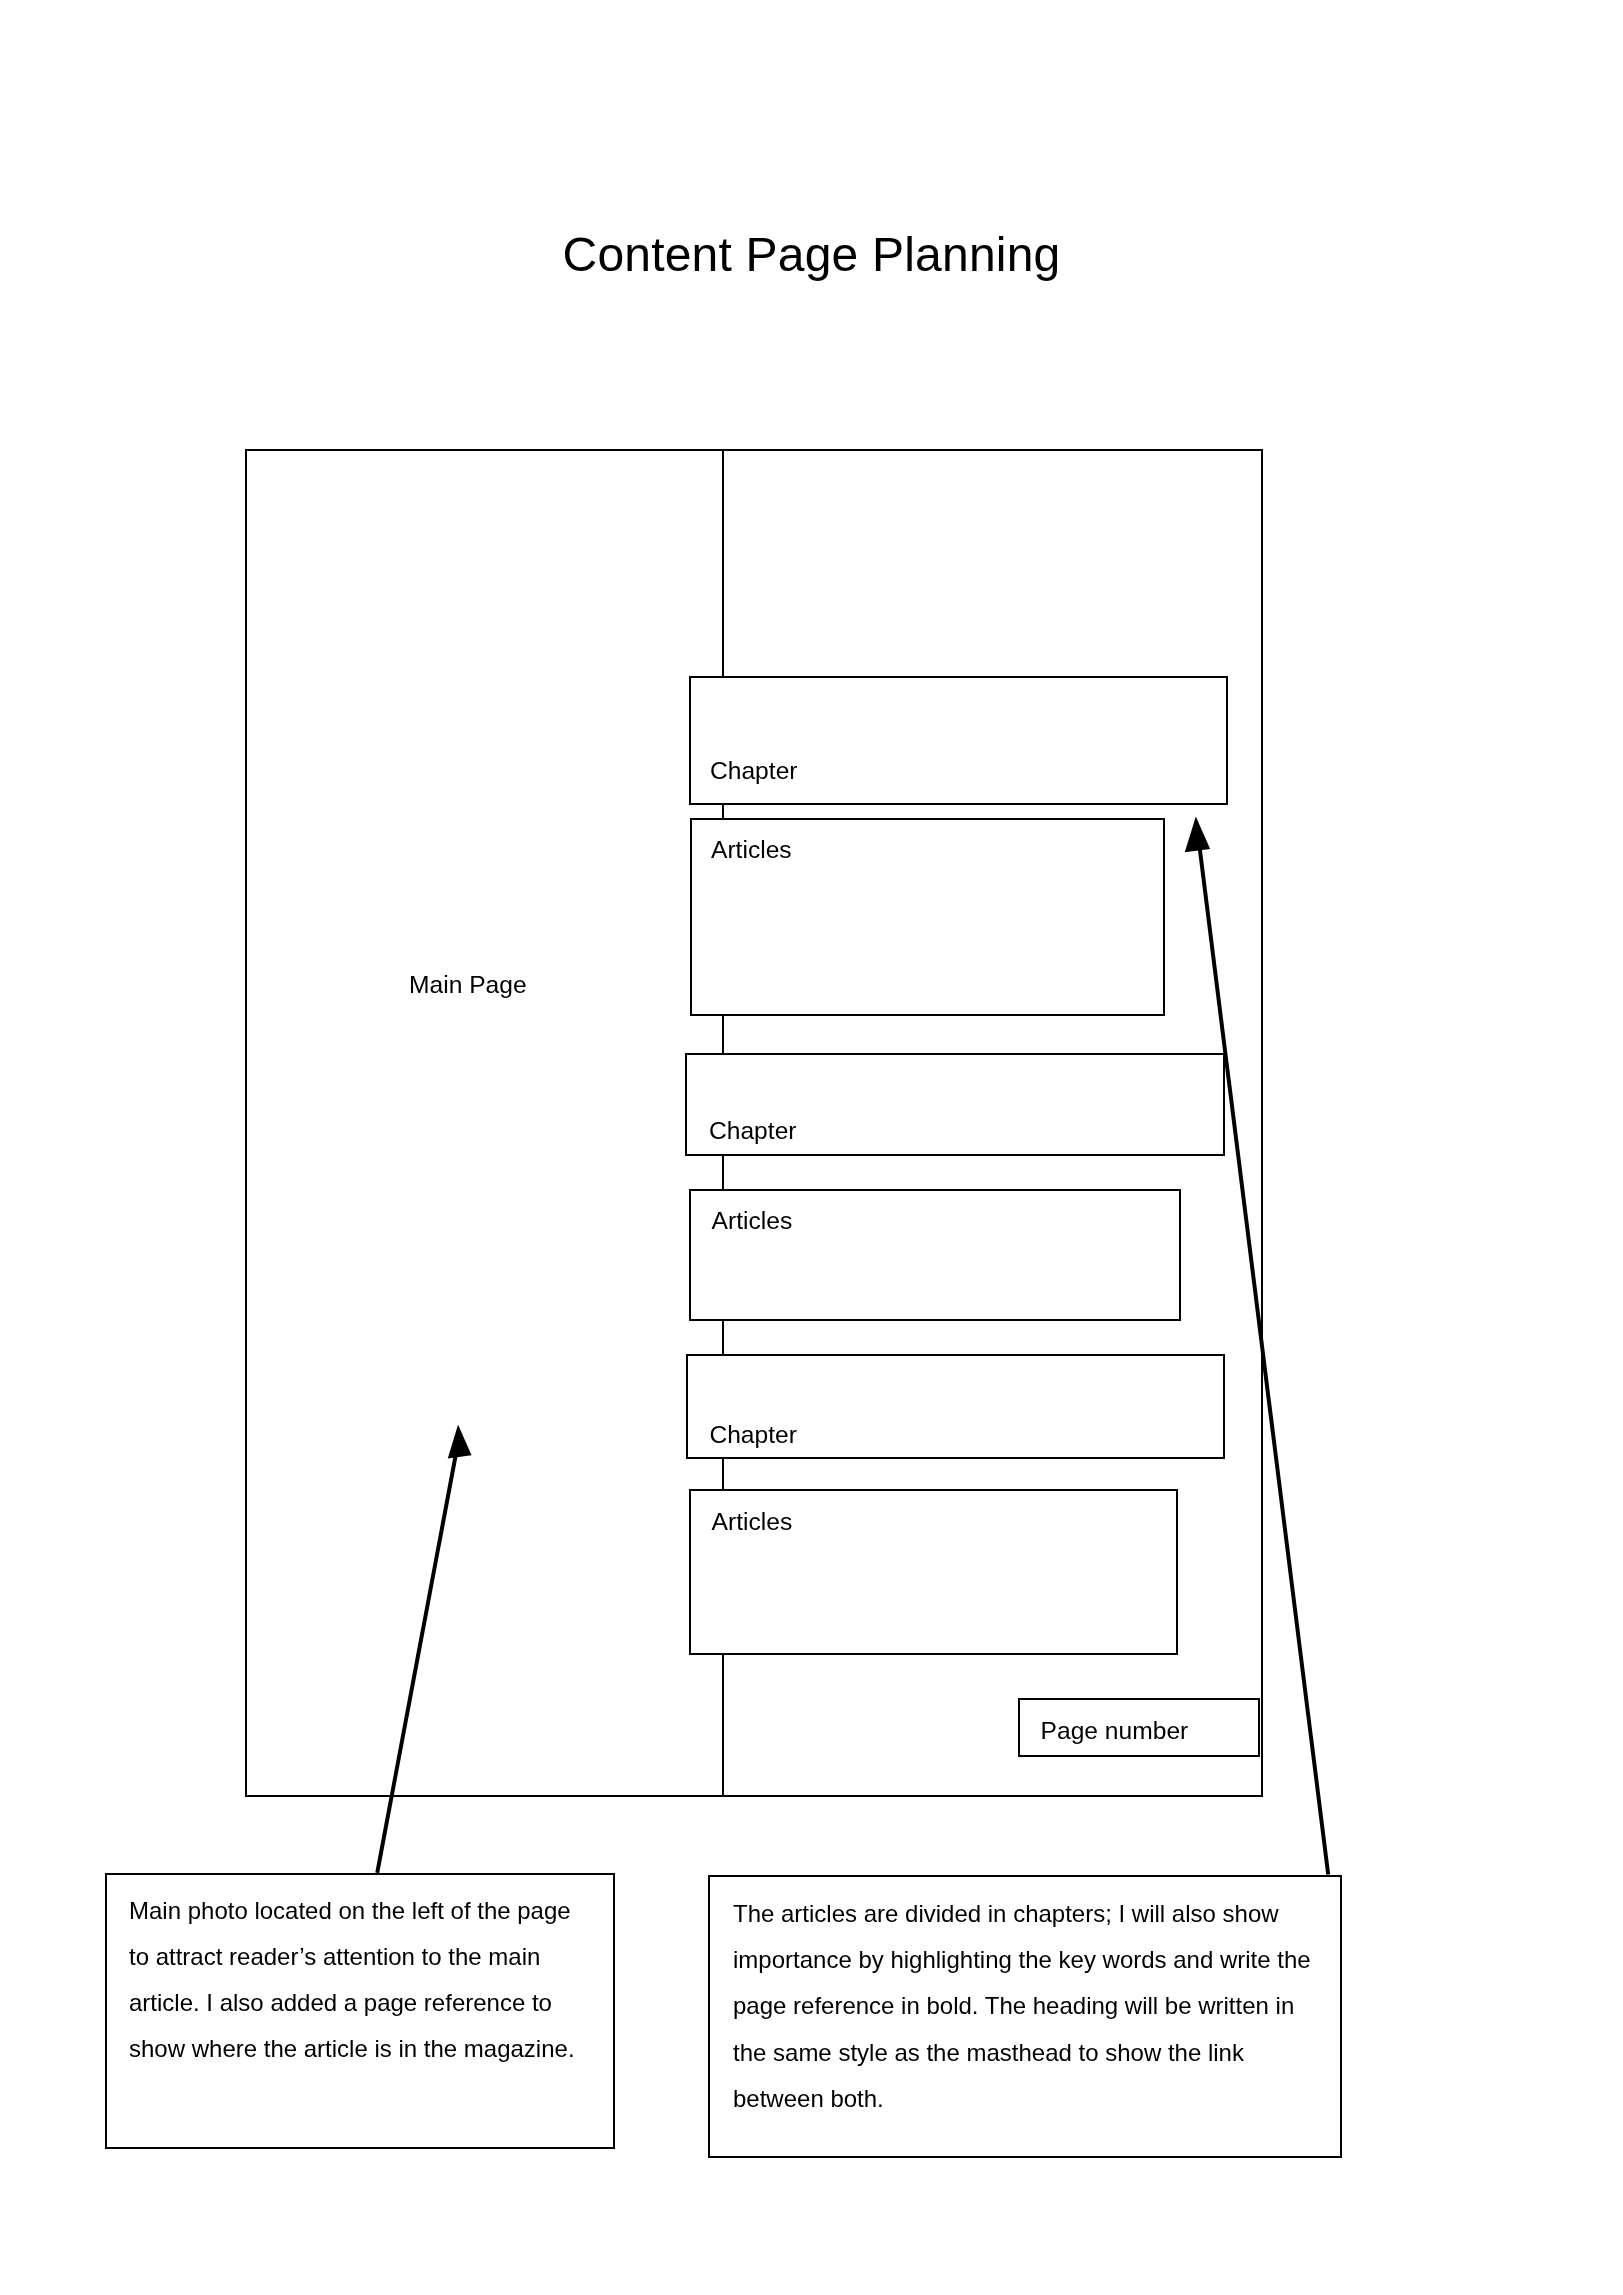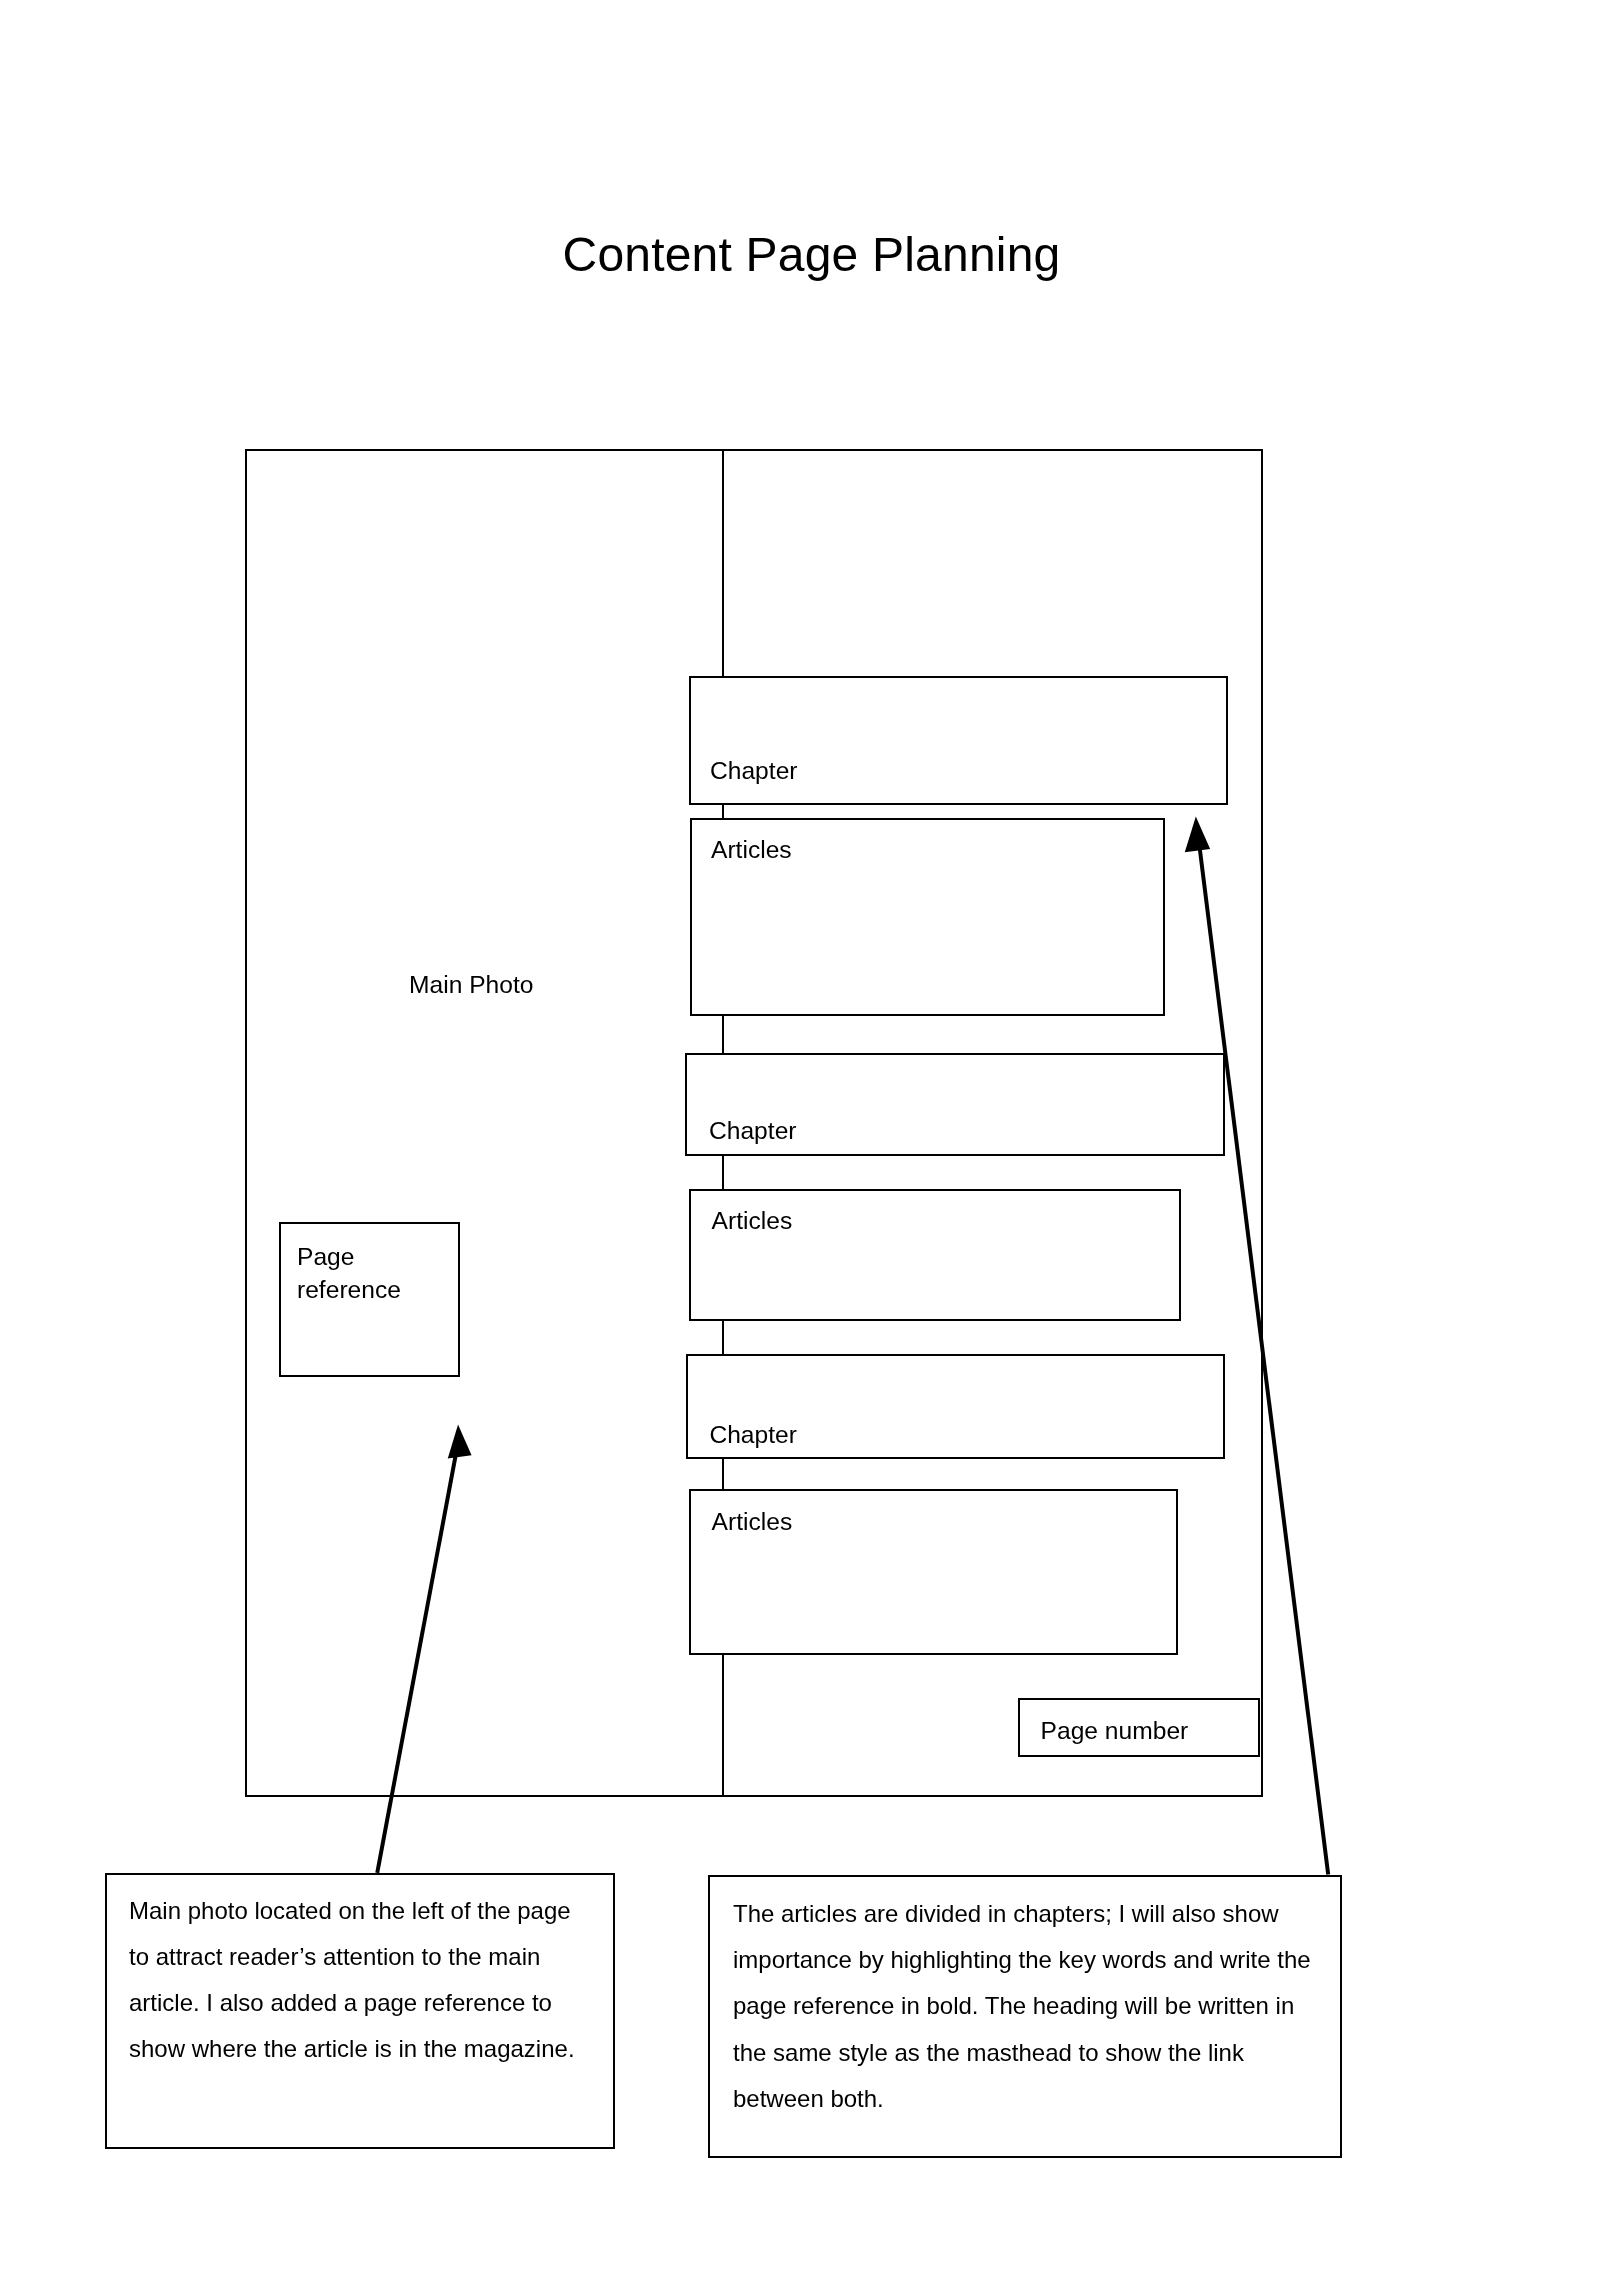--- a/index.html
+++ b/index.html
@@ -191,26 +191,22 @@
   </div>
 
   <div class="box" id="chapter-box-3">
     <div class="box-label">Chapter</div>
   </div>
 
   <div class="box" id="articles-box-3">
     <div class="box-label">Articles</div>
   </div>
 
-  <div id="mainphoto-label">Main Photo</div>
-
-  <div class="box" id="pageref-box">
-    <div class="box-label">Page
-reference</div>
-  </div>
+  <div id="mainphoto-label">Main Page</div>
+
 
   <div class="box" id="pagenum-box">
     <div class="box-label">Page number</div>
   </div>
 
   <div class="caption-box" id="caption-left">
     <div class="caption-text">Main photo located on the left of the page to attract reader’s attention to the main article. I also added a page reference to show where the article is in the magazine.</div>
   </div>
 
   <div class="caption-box" id="caption-right">

